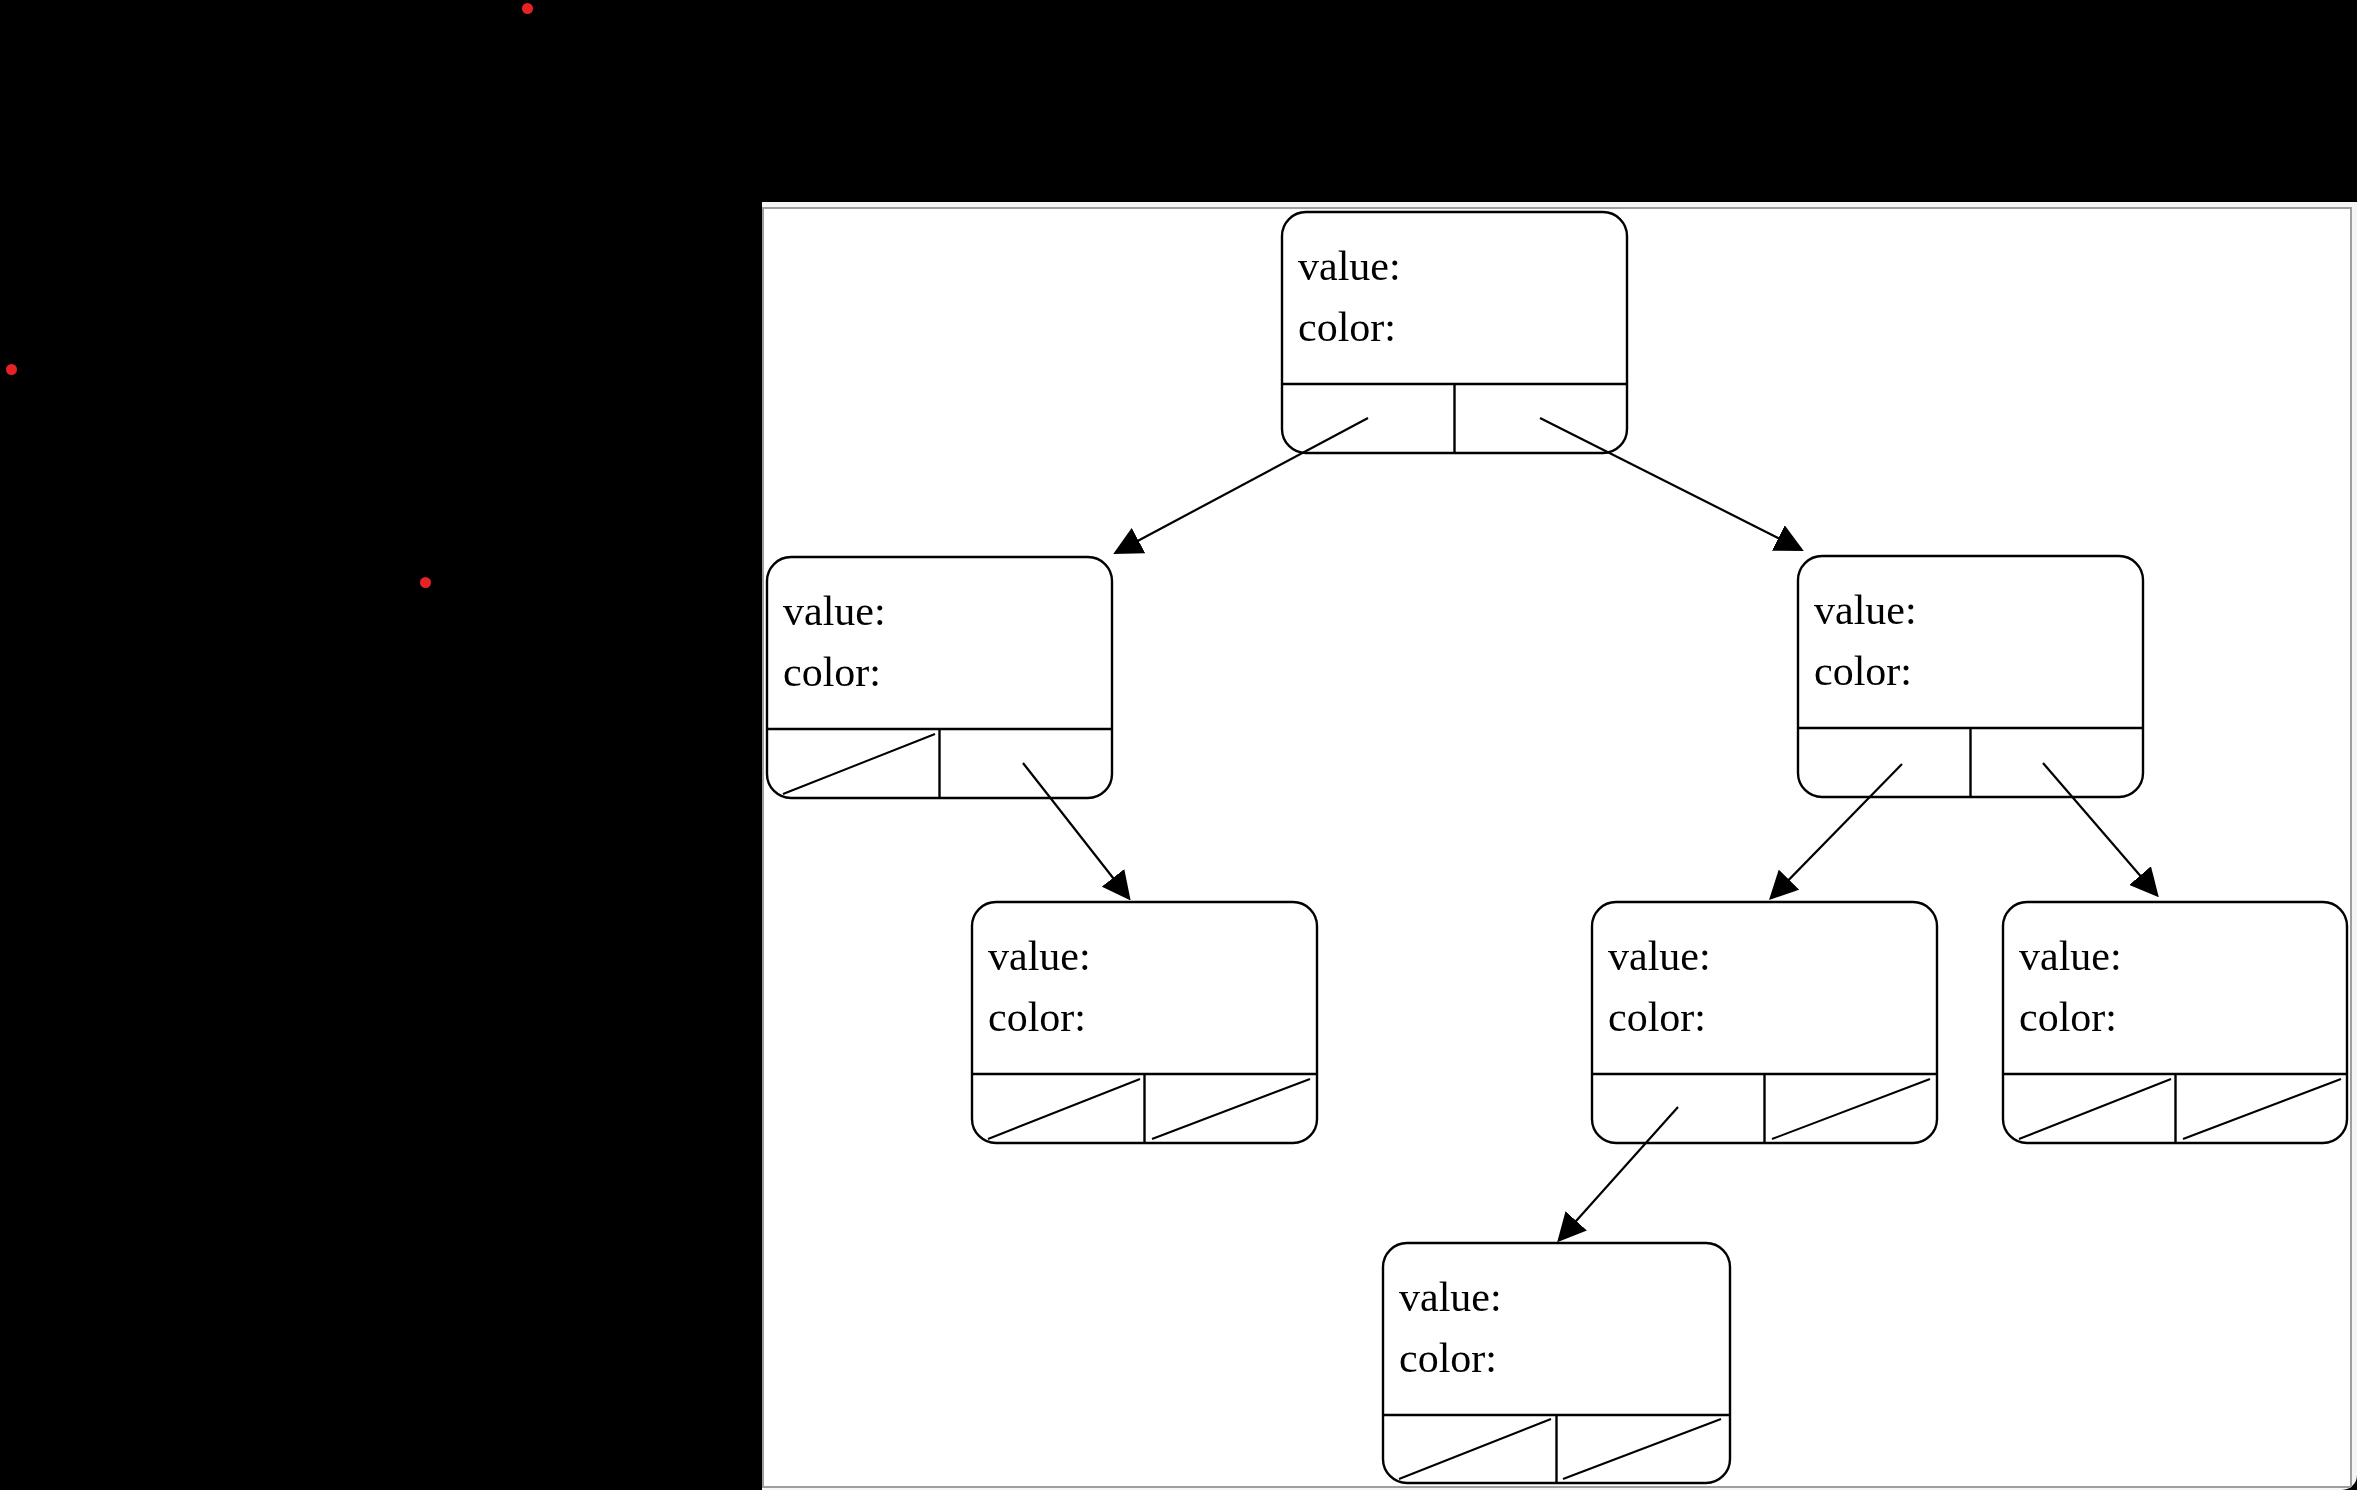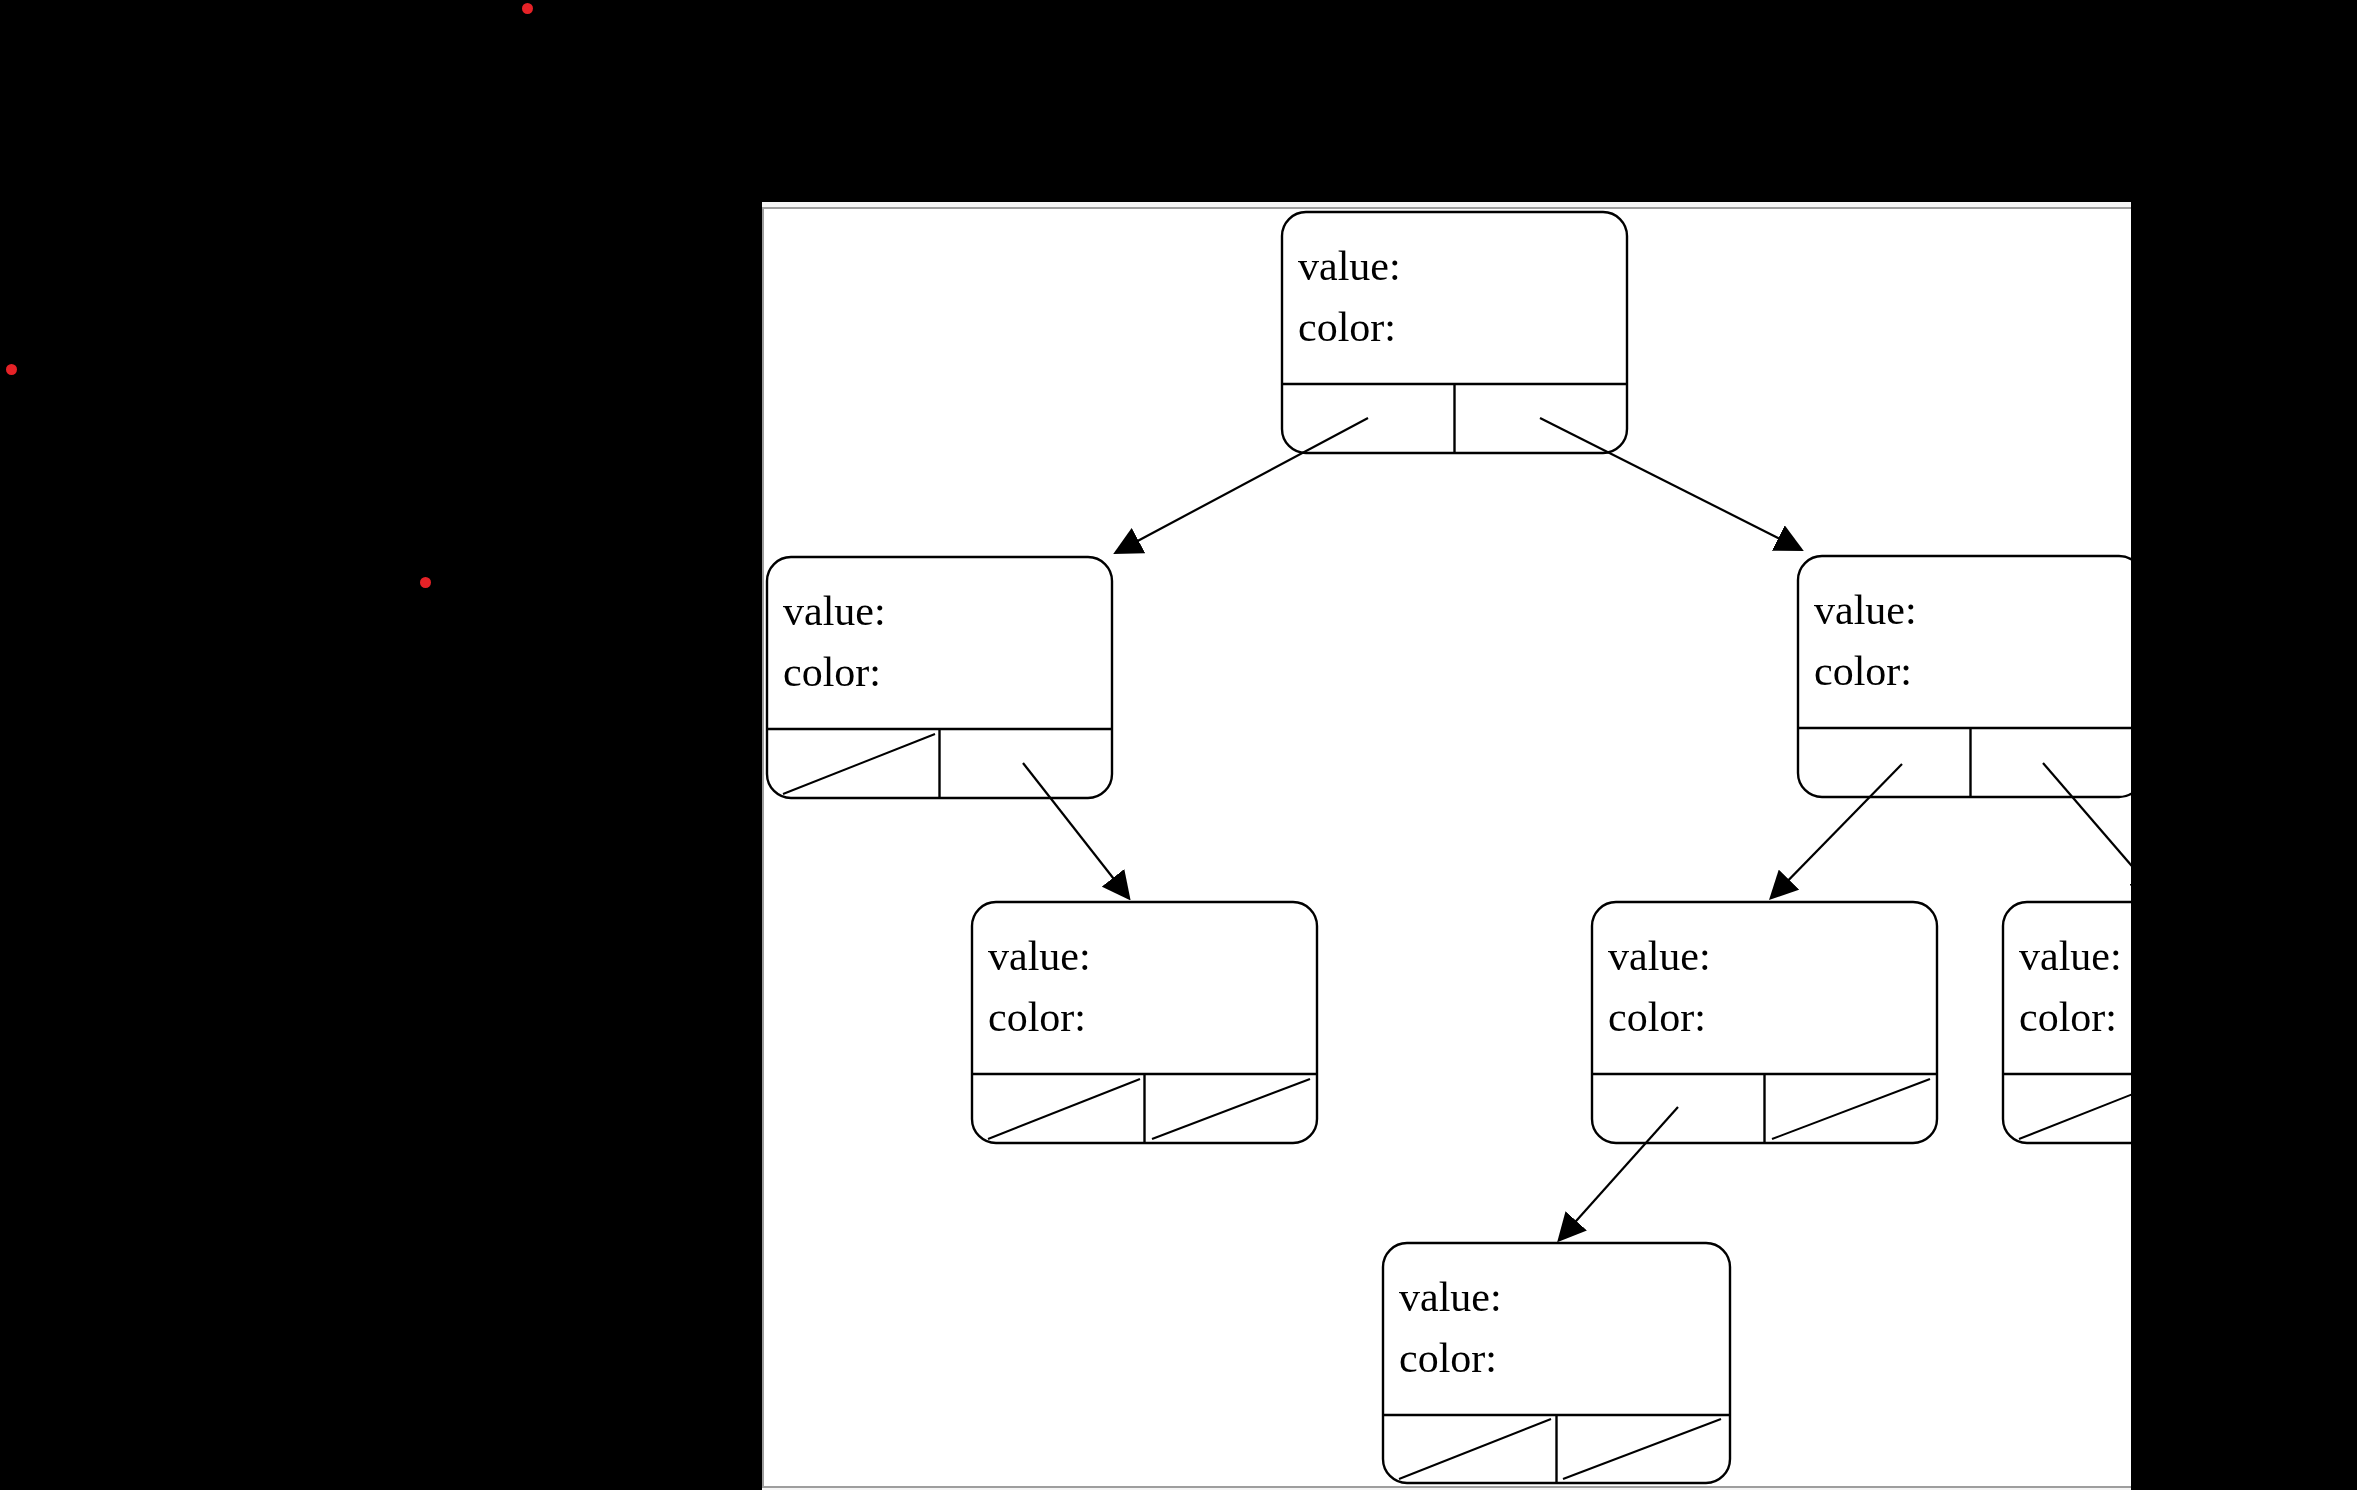--- a/index.html
+++ b/index.html
@@ -3,24 +3,25 @@
 <meta charset="utf-8">
 <style>
   html, body {
     margin: 0;
     padding: 0;
     background: var(--win-bg, #000);
     font-family: "Liberation Serif", "DejaVu Serif", serif;
   }
   .screen {
     position: relative;
-    width: 2131px;
+    width: 2357px;
     height: 1490px;
     background: var(--win-bg, #000);
     overflow: hidden;
+    border-radius: 15px;
   }
   
   .page-area {
     position: absolute;
     left: 762px;
     top: 202px;
     width: 1595px;
     height: 1288px;
     background: var(--page-margin, #f5f5f5);
   }

